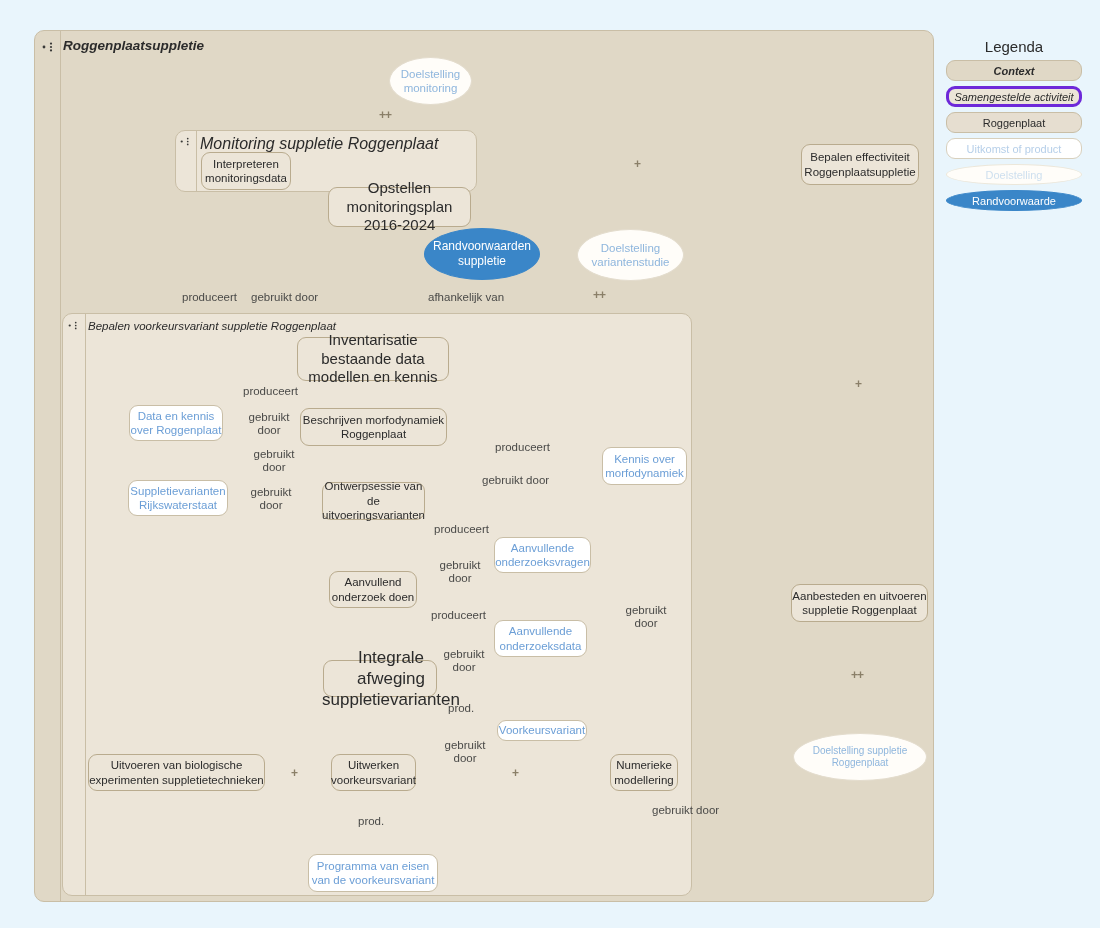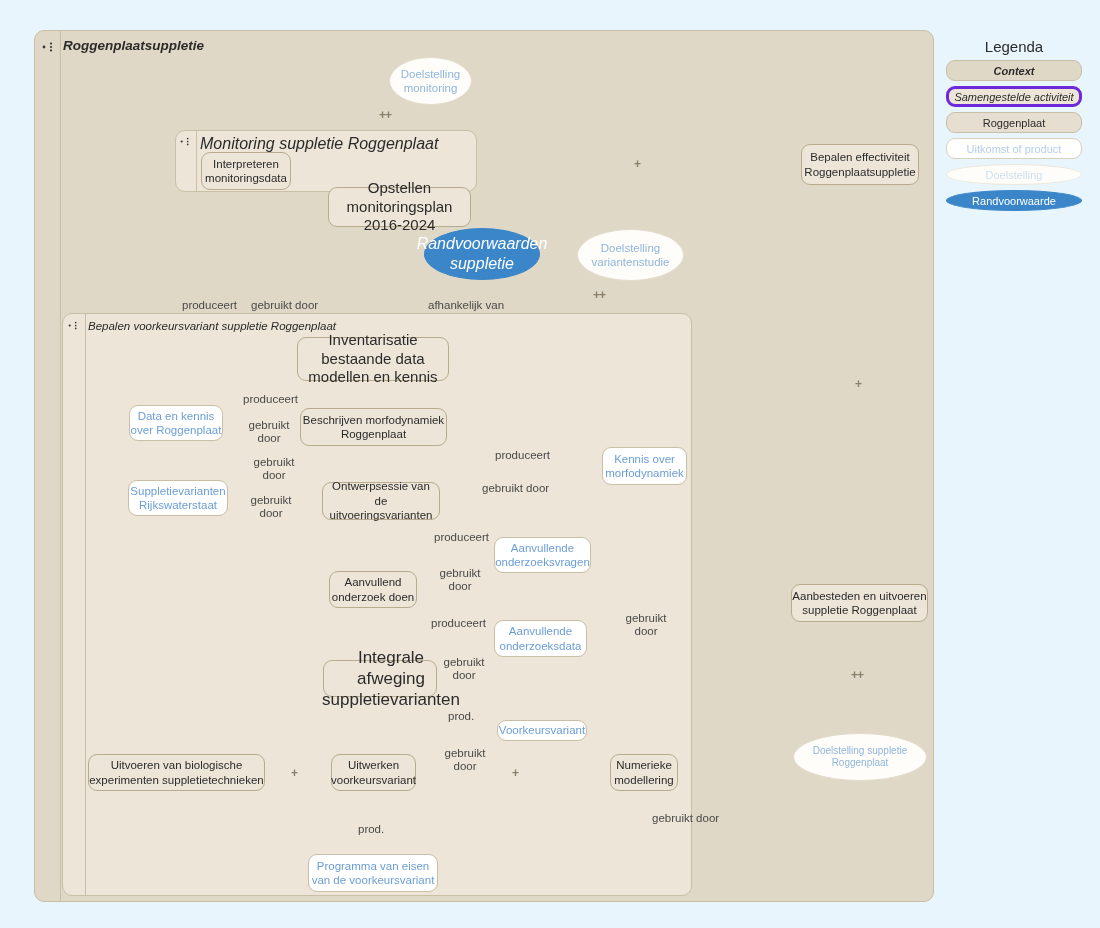--- a/index.html
+++ b/index.html
@@ -69,21 +69,20 @@
     color:#ffffff;
   }
 
   
   .elabel{
     position:absolute;
     color:#4a4a48;
     white-space:pre-line;
     text-align:center;
     line-height:1.15;
-    margin-top:8px;
   }
   .plus{
     position:absolute;
     color:#8a7f68;
     font-weight:bold;
     letter-spacing:-1px;
   }
   .legend-title{
     position:absolute;left:940px;top:38px;width:148px;
     text-align:center;font-size:15px;color:#2b2b2b;
@@ -220,42 +219,42 @@
 
   <div class="node activity" style="left:201px;top:152px;width:90px;height:38px;font-size:11.5px;">Interpreteren
 monitoringsdata</div>
 
   <div class="node activity" style="left:328px;top:151px;width:143px;height:40px;font-size:15px;margin-top:36px;">Opstellen monitoringsplan
 2016-2024</div>
 
   <div class="node activity" style="left:801px;top:144px;width:118px;height:41px;font-size:11.5px;">Bepalen effectiviteit
 Roggenplaatsuppletie</div>
 
-  <div class="node precond" style="left:424px;top:228px;width:116px;height:52px;font-size:16px;font-style:italic;">Randvoorwaarden
+  <div class="node precond" style="left:424px;top:228px;width:116px;height:52px;font-size:12px;">Randvoorwaarden
 suppletie</div>
 
   <div class="node goal" style="left:577px;top:229px;width:107px;height:52px;font-size:11.5px;">Doelstelling
 variantenstudie</div>
 
   <div class="node activity" style="left:297px;top:337px;width:152px;height:44px;font-size:15px;">Inventarisatie bestaande data
 modellen en kennis</div>
 
   <div class="node product" style="left:129px;top:405px;width:94px;height:36px;font-size:11.5px;">Data en kennis
 over Roggenplaat</div>
 
   <div class="node activity" style="left:300px;top:408px;width:147px;height:38px;font-size:11.5px;">Beschrijven morfodynamiek
 Roggenplaat</div>
 
   <div class="node product" style="left:602px;top:447px;width:85px;height:38px;font-size:11.5px;">Kennis over
 morfodynamiek</div>
 
   <div class="node product" style="left:128px;top:480px;width:100px;height:36px;font-size:11.5px;">Suppletievarianten
 Rijkswaterstaat</div>
 
-  <div class="node activity" style="left:322px;top:482px;width:118px;height:38px;font-size:11.5px;">Ontwerpsessie van
+  <div class="node activity" style="left:322px;top:482px;width:103px;height:38px;font-size:11.5px;">Ontwerpsessie van
 de uitvoeringsvarianten</div>
 
   <div class="node product" style="left:494px;top:537px;width:97px;height:36px;font-size:11.5px;">Aanvullende
 onderzoeksvragen</div>
 
   <div class="node activity" style="left:329px;top:571px;width:88px;height:37px;font-size:11.5px;">Aanvullend
 onderzoek doen</div>
 
   <div class="node product" style="left:494px;top:620px;width:93px;height:37px;font-size:11.5px;">Aanvullende
 onderzoeksdata</div>

